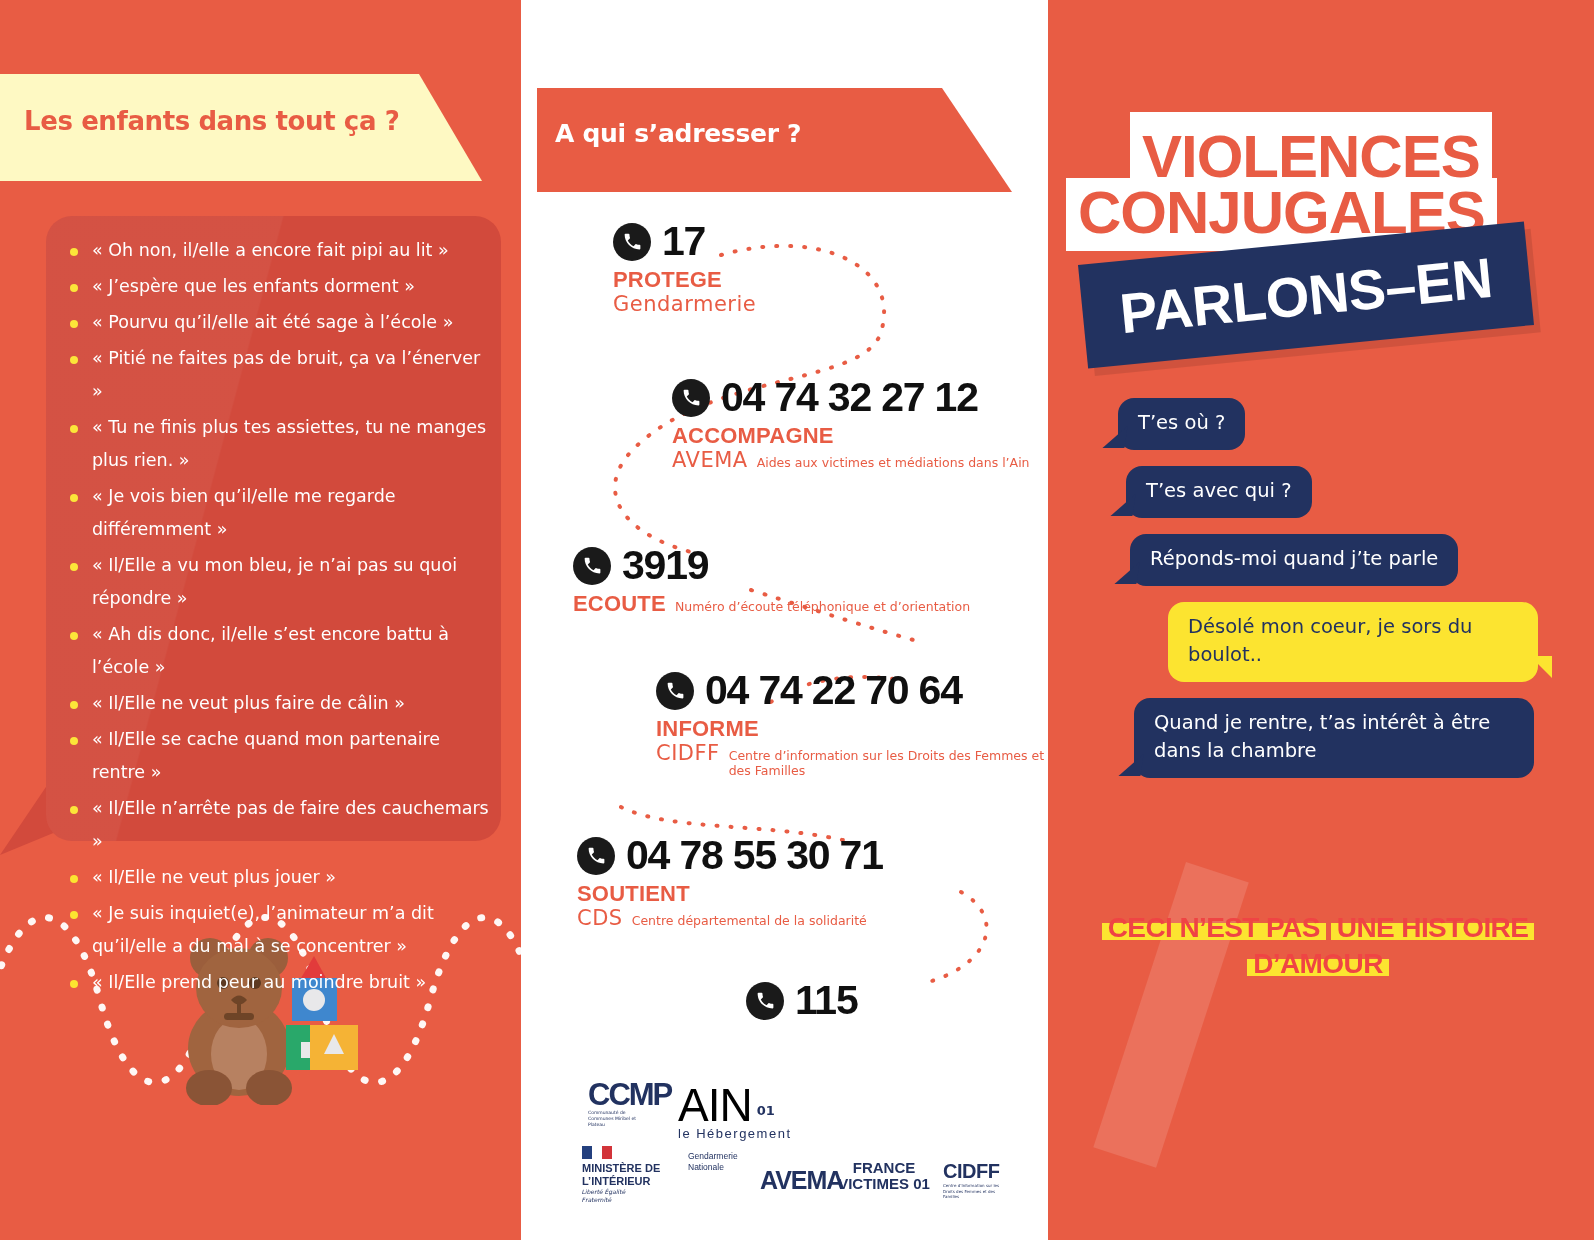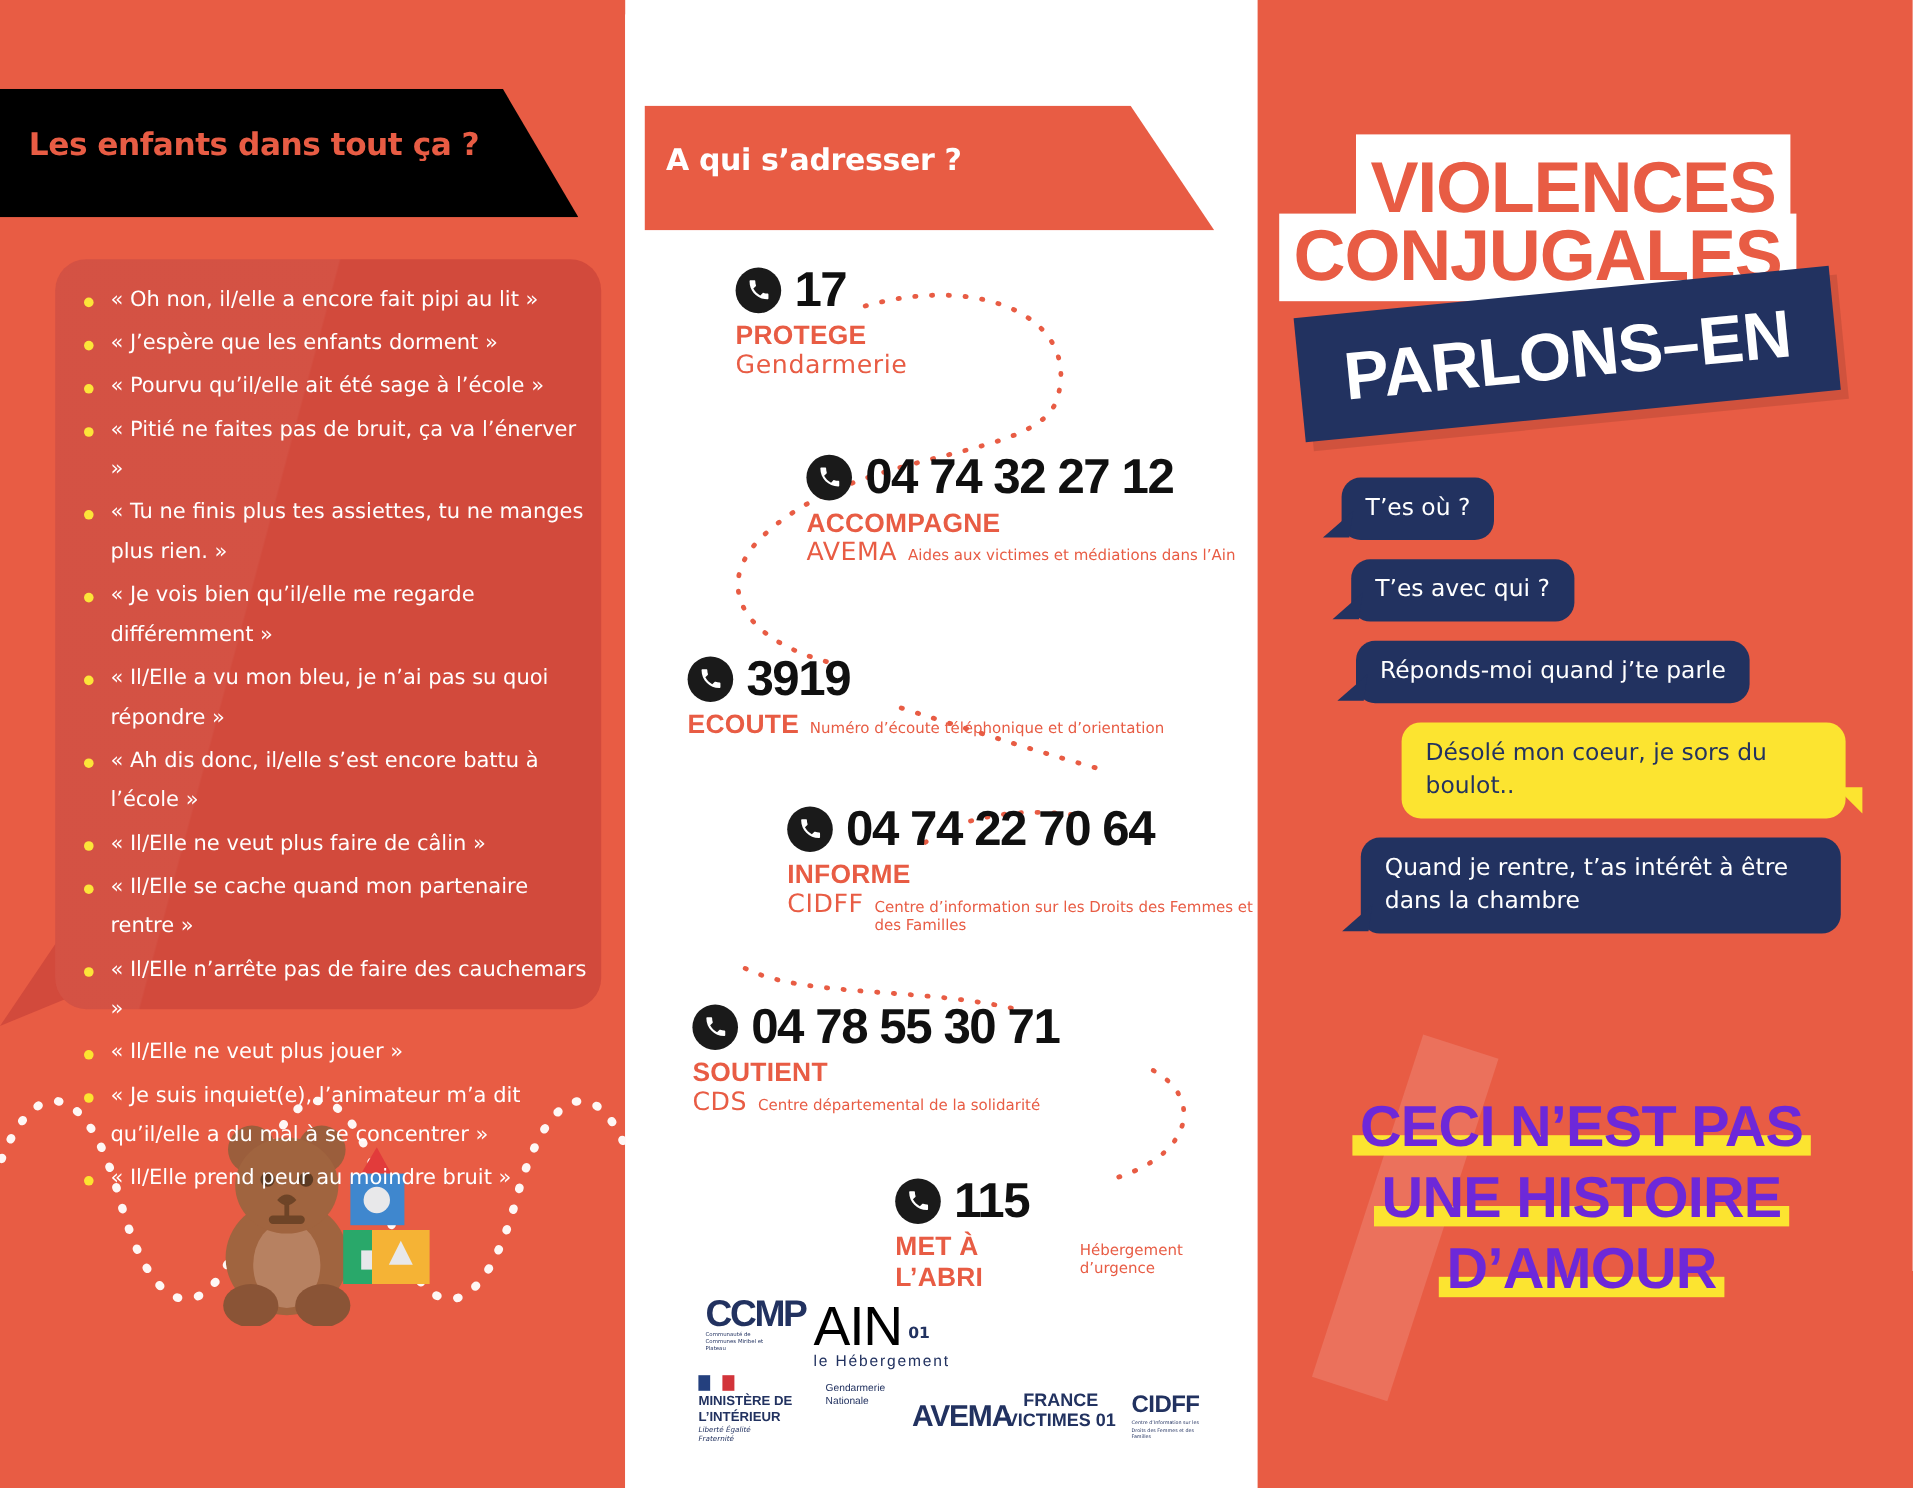--- a/index.html
+++ b/index.html
@@ -13,21 +13,21 @@
   }
   .page{position:absolute;inset:0;width:1594px;height:1240px;}
 
   
   .panel-left{position:absolute;left:0;top:0;width:521px;height:1240px;background:#E85C44;overflow:hidden;}
   .panel-mid{position:absolute;left:521px;top:12px;width:527px;height:1240px;background:#ffffff;overflow:hidden;}
   .panel-right{position:absolute;left:1048px;top:0;width:546px;height:1240px;background:#E85C44;overflow:hidden;}
 
   
   .banner-left{
-    position:absolute;left:0;top:74px;width:482px;height:126px;background:#000000;
+    position:absolute;left:0;top:74px;width:482px;height:126px;background:#fef9c3;
     clip-path:polygon(0 0, 419px 0, 482px 107px, 0 107px);
   }
   .banner-left .btxt{
     position:absolute;left:24px;top:32px;
     font-family:"DejaVu Sans", sans-serif;
     font-size:26px;font-weight:bold;color:#E85C44;letter-spacing:-0.4px;
   }
 
   .quote-card{
     position:absolute;left:46px;top:216px;width:455px;height:625px;
@@ -157,21 +157,21 @@
   }
 
   .footer-claim{position:absolute;left:1068px;top:912px;width:500px;text-align:center;}
   .fc-line{position:relative;display:inline-block;margin:0 auto 4px auto;padding:0 6px;}
   .fc-line .hl{
     position:absolute;left:0;right:0;bottom:4px;height:17px;background:#FCE430;z-index:0;
   }
   .fc-line .tx{
     position:relative;z-index:1;
     font-family:"Liberation Sans", sans-serif;
-    font-size:48px;font-weight:bold;color:#6d28d9;letter-spacing:-0.6px;white-space:nowrap;
+    font-size:28px;font-weight:bold;color:#ef4444;letter-spacing:-0.6px;white-space:nowrap;
   }
 </style>
 </head>
 <body>
 
 <div class="page">
 
   <div class="panel-left">
 
     <div class="banner-left">
@@ -332,24 +332,20 @@
 
     <div class="contact" style="left:225px;top:965px;">
       <div class="c-row">
         <span class="phone-ico">
           <svg viewBox="0 0 24 24" fill="#ffffff">
               <path d="M6.6 10.8c1.4 2.8 3.8 5.1 6.6 6.6l2.2-2.2c.3-.3.7-.4 1-.2 1.2.4 2.4.6 3.6.6.6 0 1 .4 1 1V20c0 .6-.4 1-1 1C10.6 21 3 13.4 3 4c0-.6.4-1 1-1h3.5c.6 0 1 .4 1 1 0 1.3.2 2.5.6 3.6.1.3 0 .7-.2 1l-2.3 2.2z"></path>
             </svg>
         </span>
         <span class="c-num">115</span>
       </div>
-      <div class="c-orgline" style="margin-top:2px;">
-        <span class="c-verb" style="margin-top:0;">MET À L’ABRI</span>
-        <span class="c-desc">Hébergement d’urgence</span>
-      </div>
     </div>
   </div>
 
   <div class="logos">
     <div style="position:absolute;left:28px;top:2px;">
       <div style="font-family:'Liberation Sans',sans-serif;font-size:31px;font-weight:bold;color:#223260;letter-spacing:-2px;line-height:30px;">CCMP</div>
       <div style="font-size:4.5px;color:#223260;width:60px;line-height:6px;">Communauté de Communes Miribel et Plateau</div>
     </div>
     <div style="position:absolute;left:118px;top:0px;">
       <div style="position:relative;">

